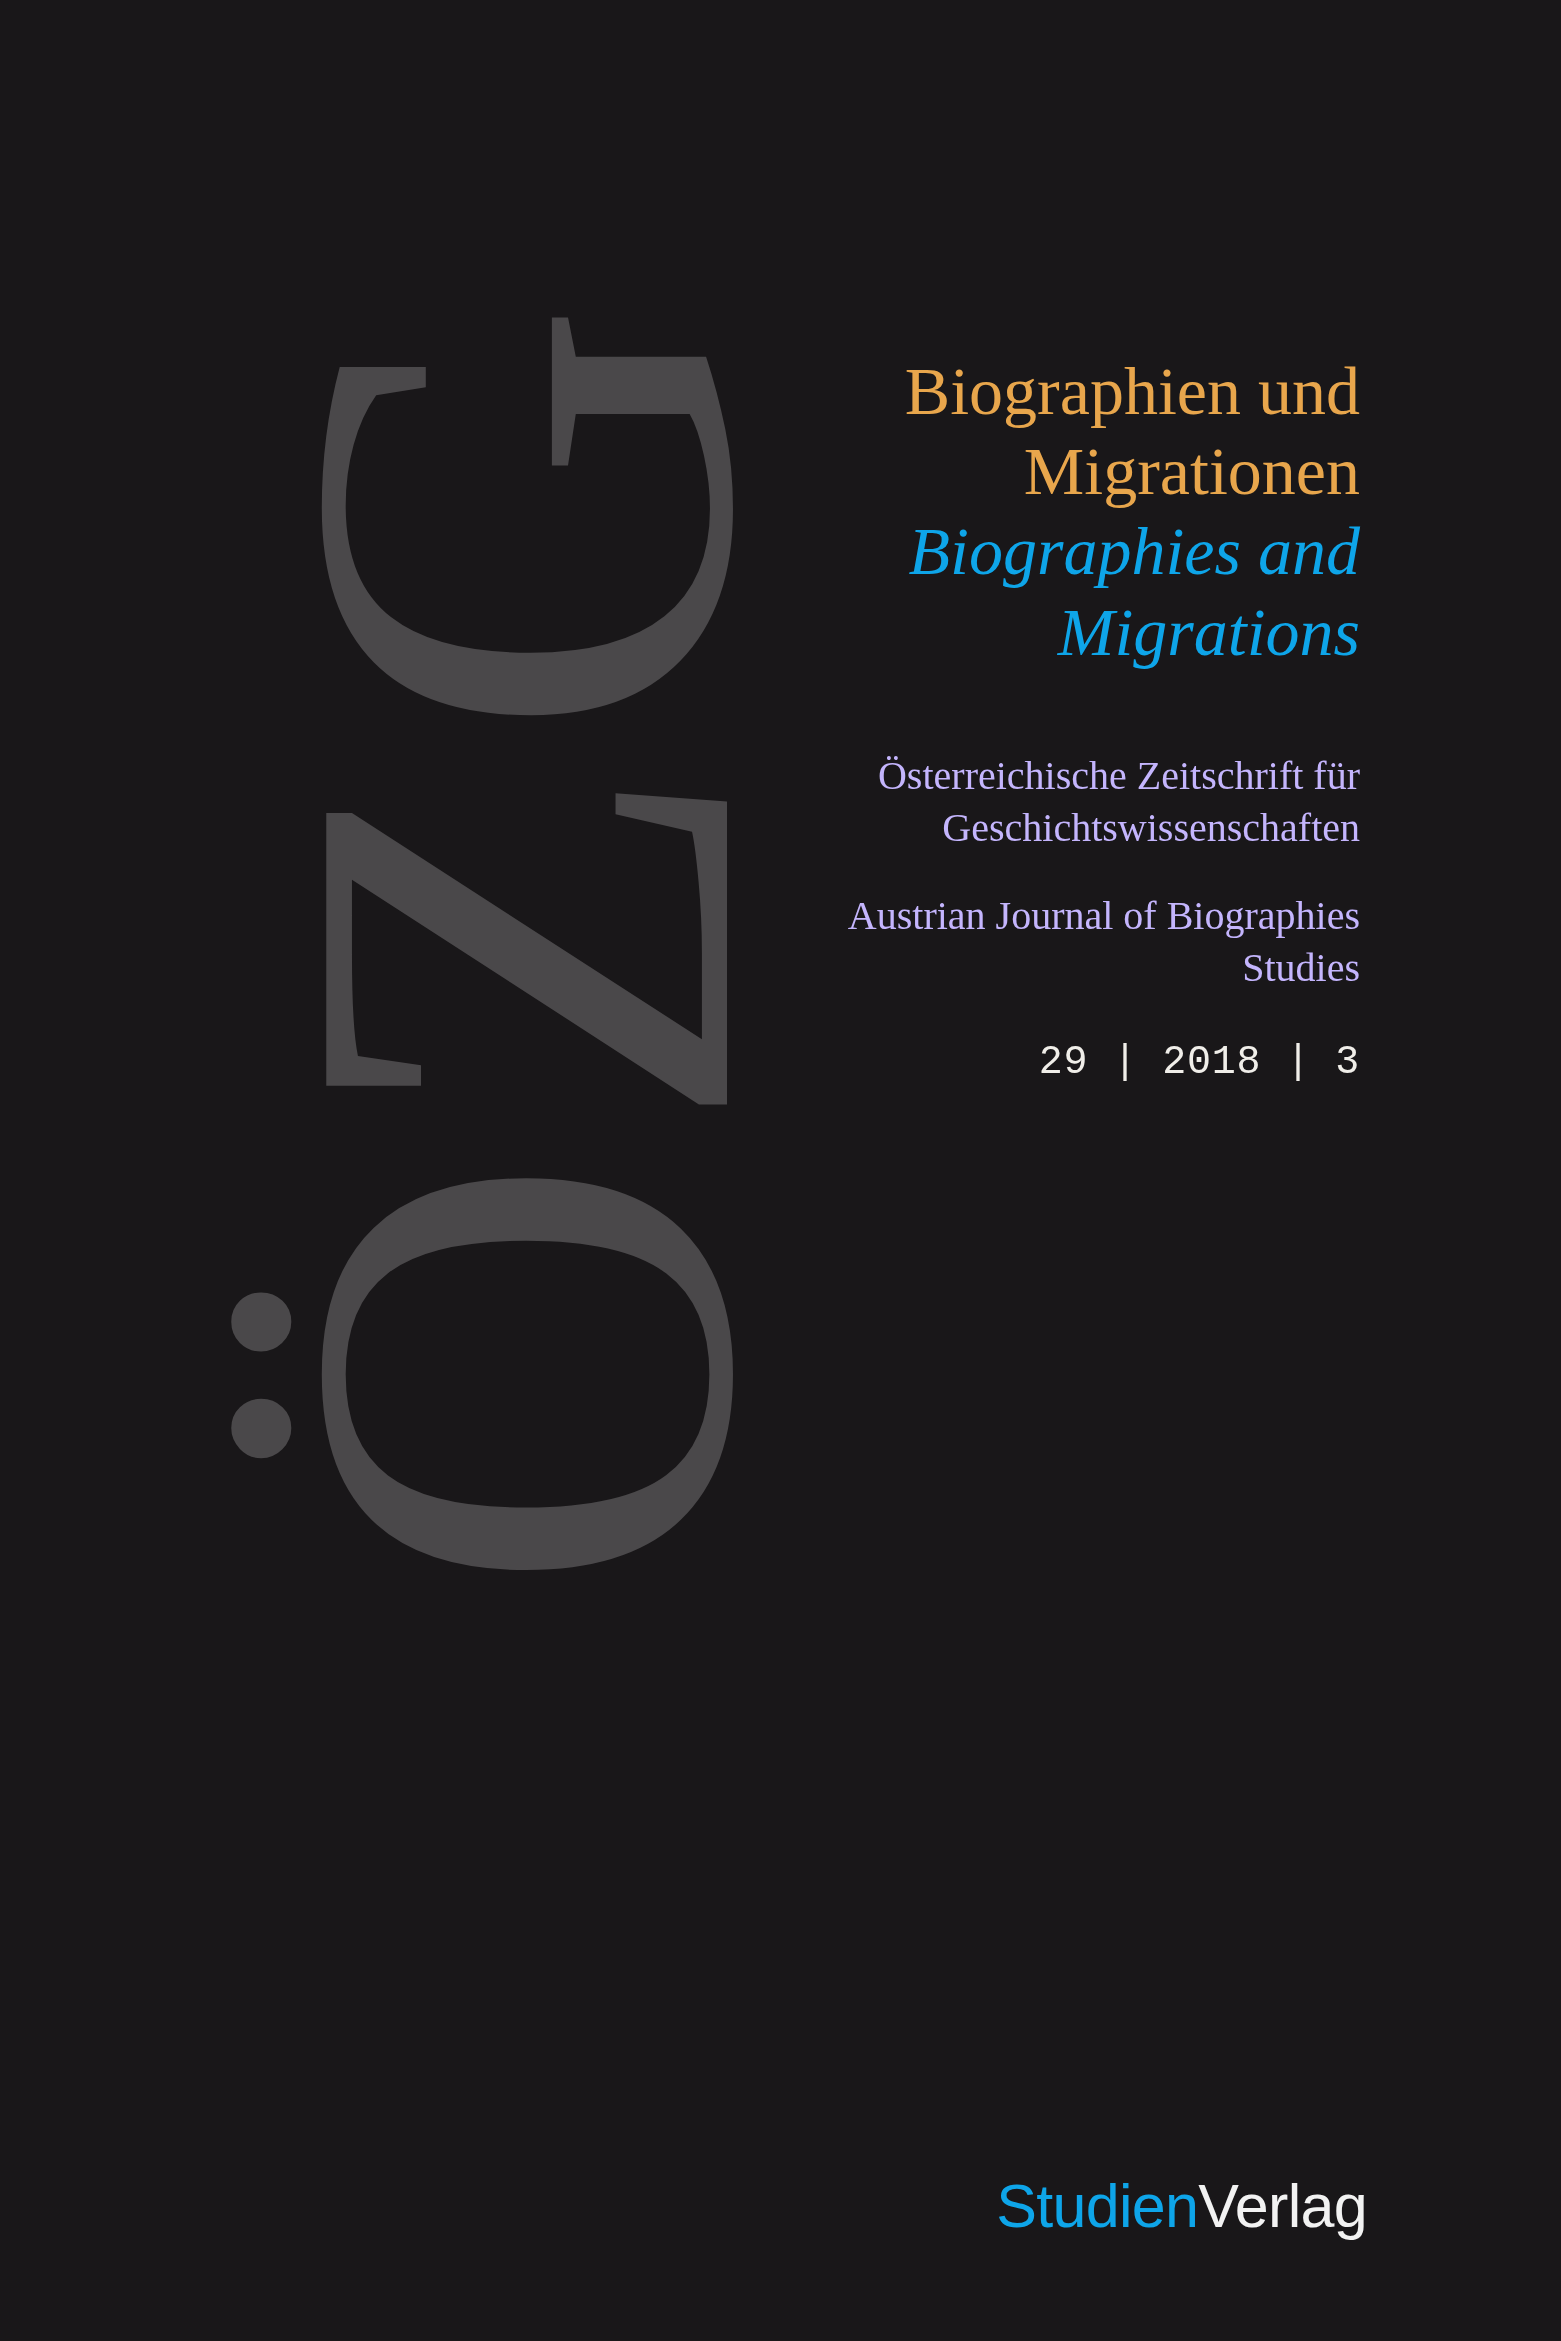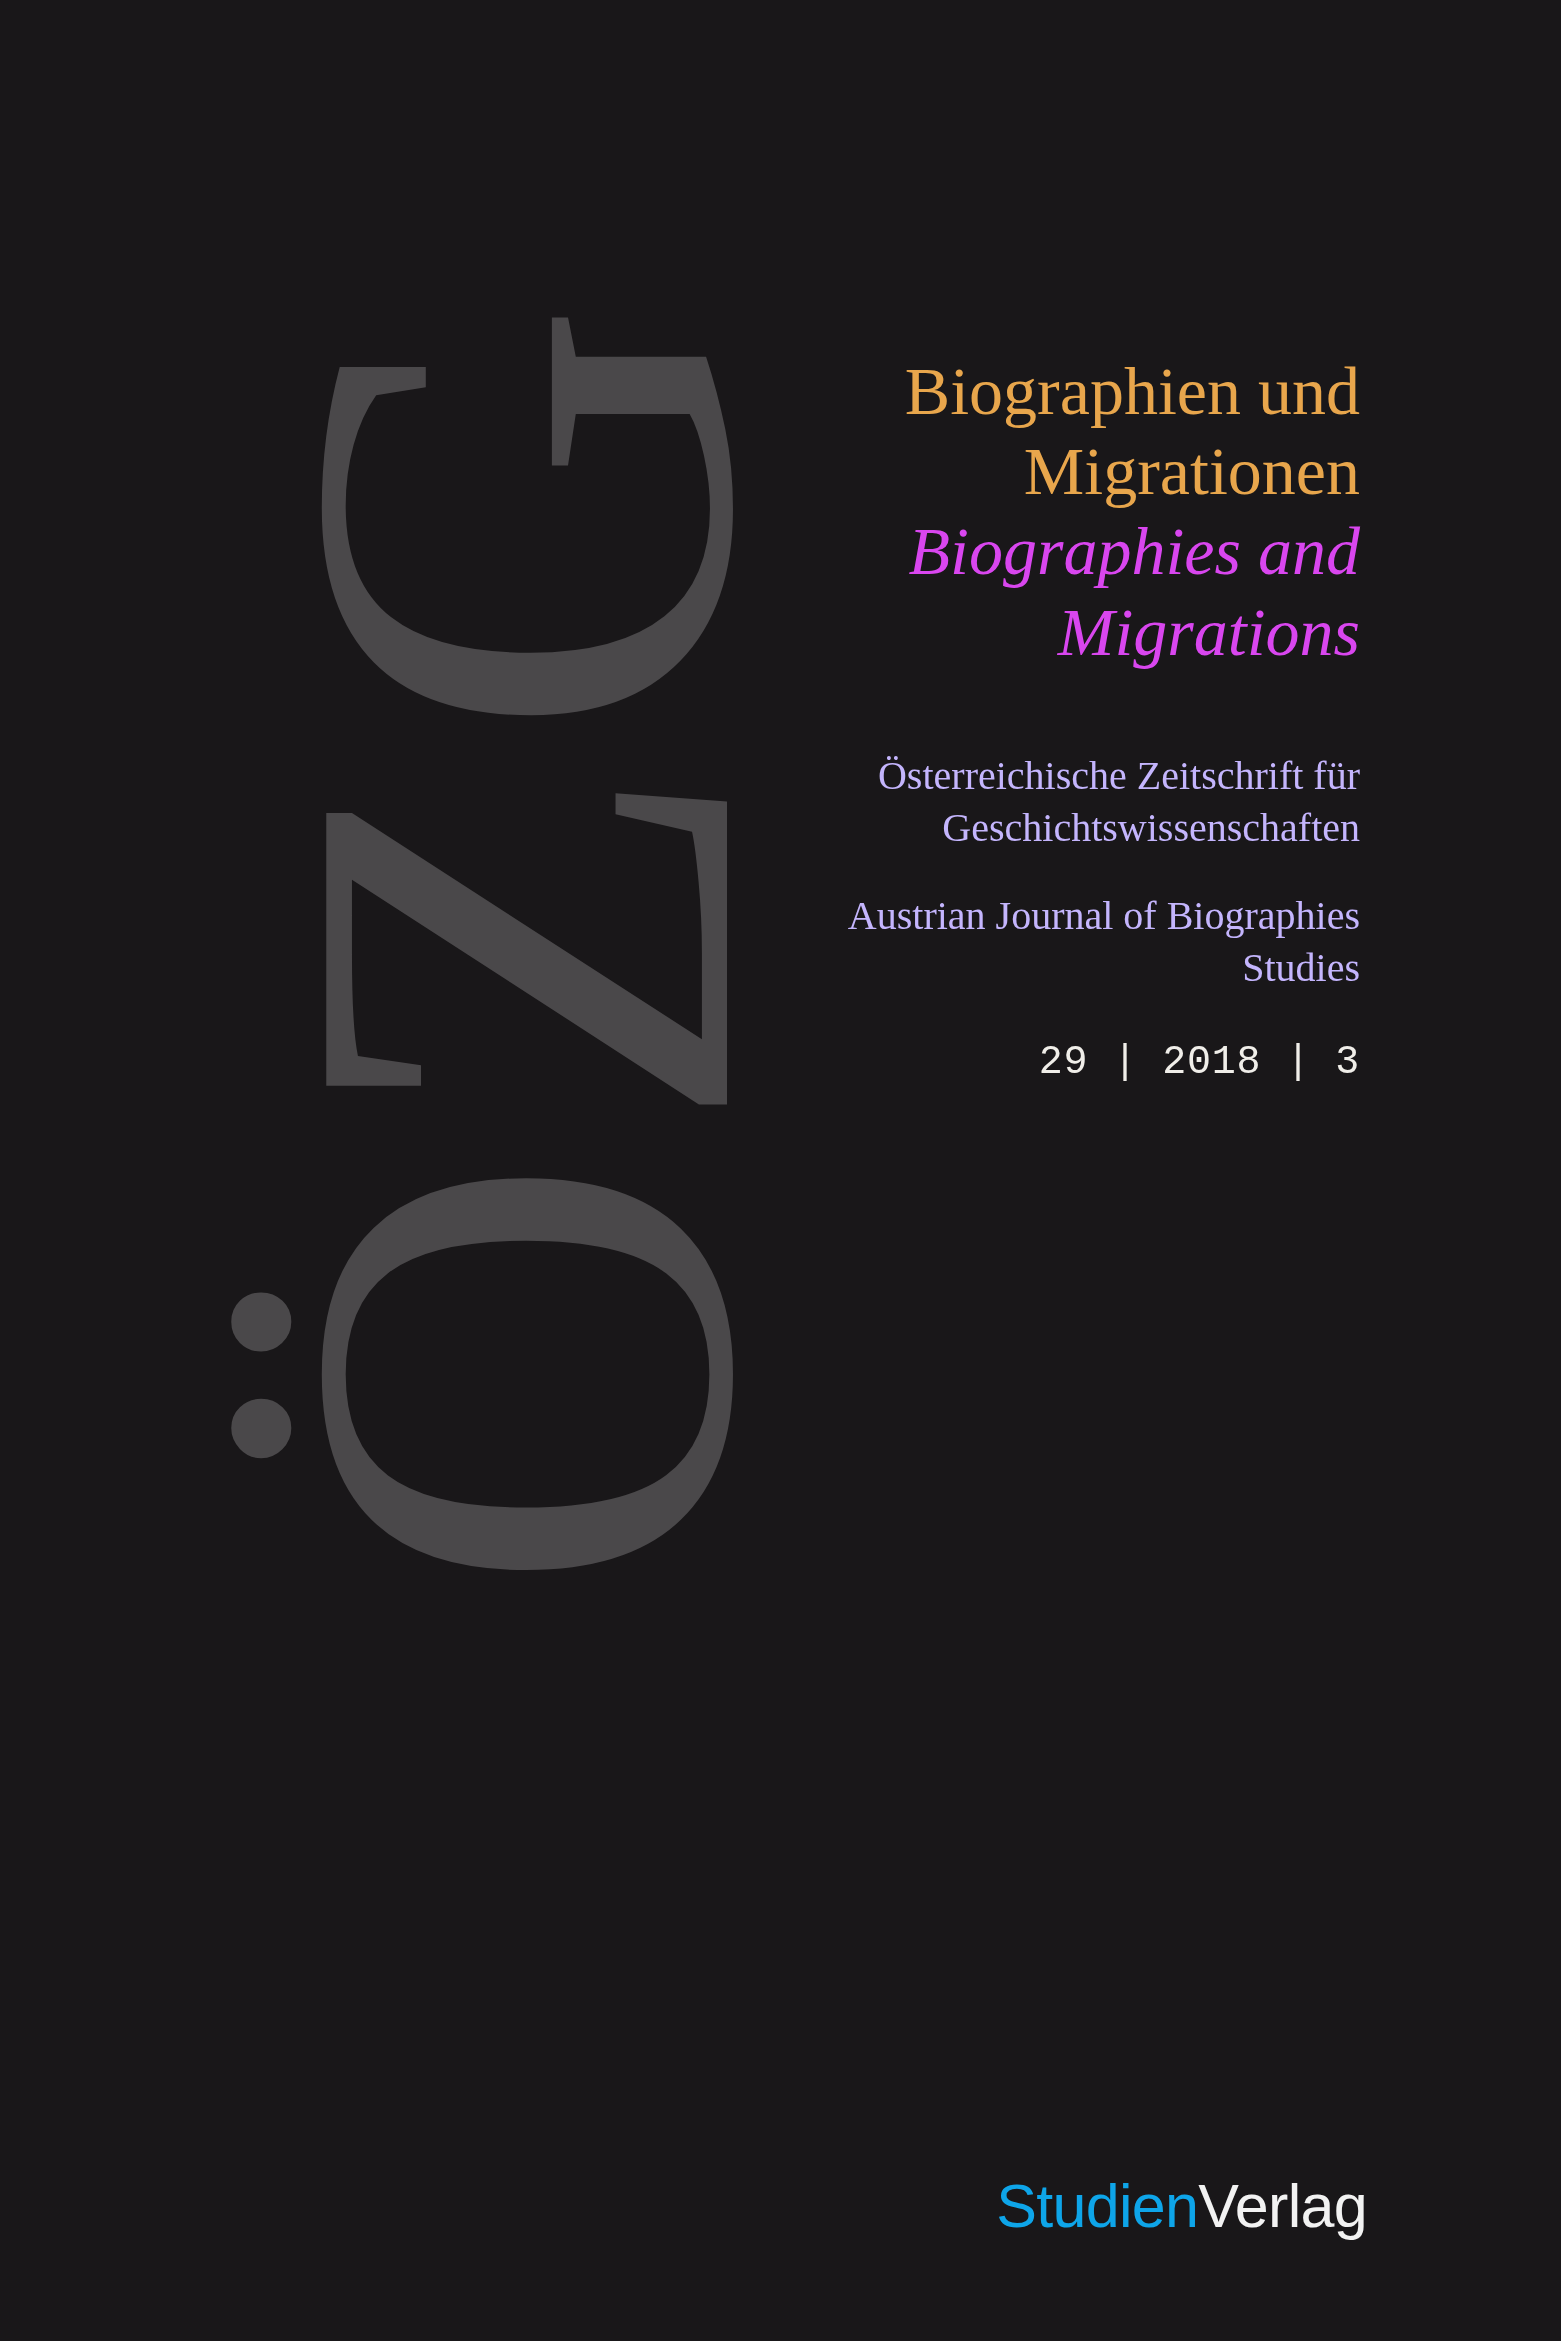--- a/index.html
+++ b/index.html
@@ -46,21 +46,21 @@
   }
 
   .title-de {
     color: #e8a64c;
     font-size: 68px;
     line-height: 1.18;
     margin: 0;
     font-weight: normal;
   }
   .title-en {
-    color: #d946ef;
+    color: #0ea5e9;
     font-size: 68px;
     line-height: 1.18;
     margin: 0;
     font-style: italic;
     font-weight: normal;
   }
 
   .subtitle-block {
     margin-top: 78px;
     color: #c4b5fd;

